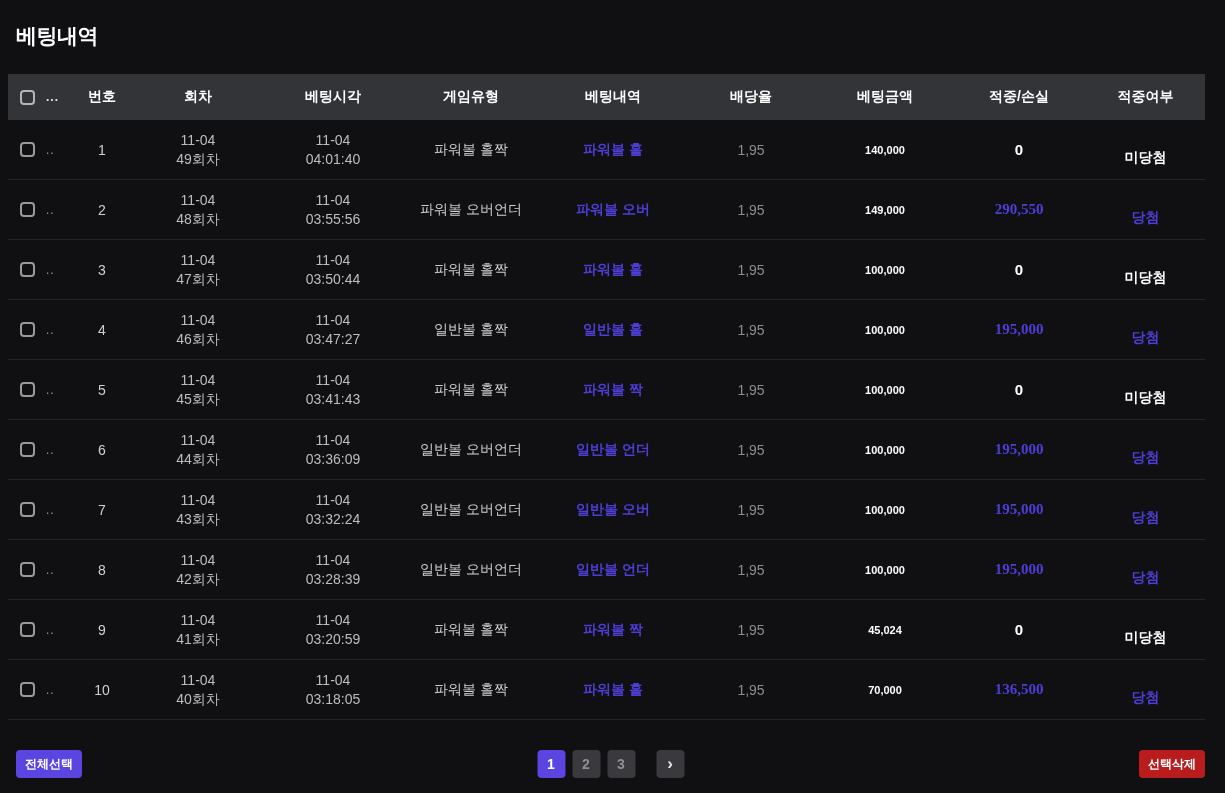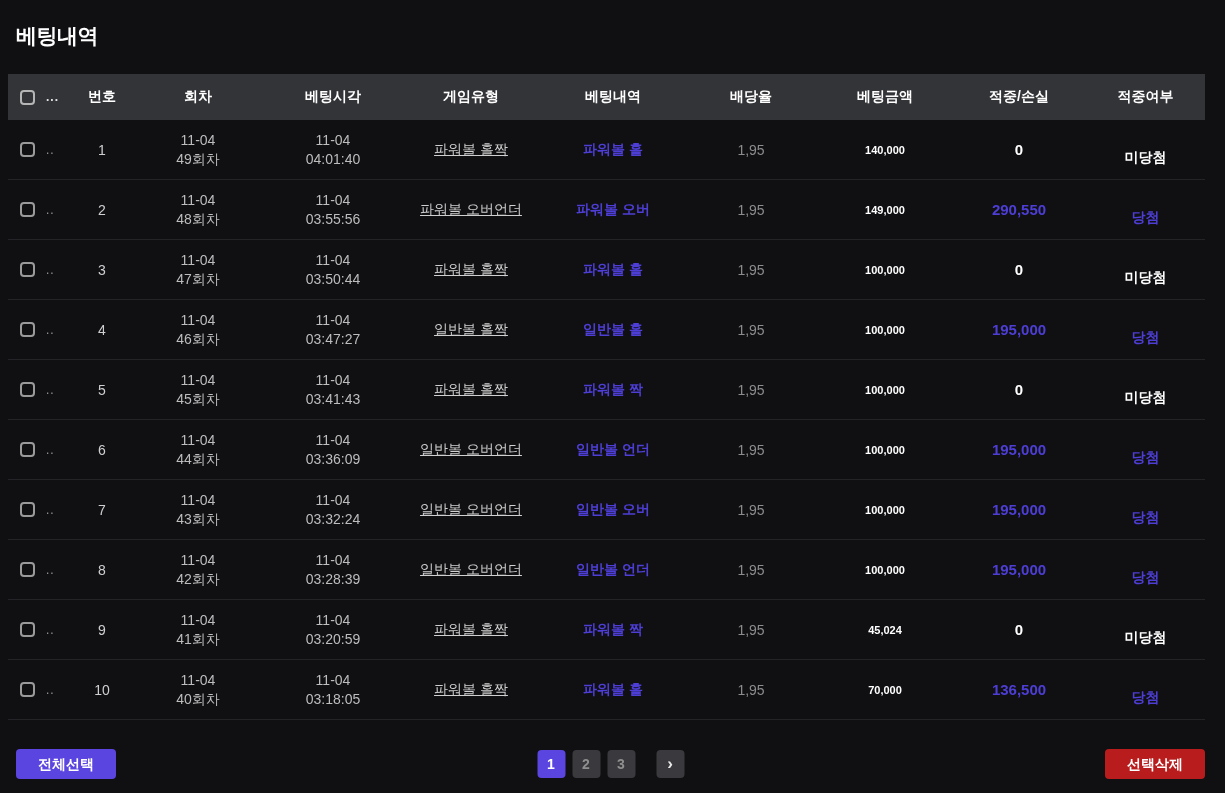--- a/index.html
+++ b/index.html
@@ -42,38 +42,38 @@
   .cb-cell{display:flex;justify-content:center;align-items:center;}
   .checkbox{
     width:15px;height:15px;border:2px solid #9a9a9a;border-radius:4px;
     display:inline-block;background:transparent;cursor:pointer;
   }
   .thead .checkbox{border-color:#b5b5b5;}
   .dots{color:#9a9a9a;font-size:12px;letter-spacing:1px;text-align:left;}
   .thead .dots{color:#e6e6e6;}
   .no-cell{color:#cfcfcf;}
   .two-line{line-height:1.35;color:var(--muted);}
-  .game-type{color:#cfcfcf;text-decoration:underline;}
+  .game-type{color:#cfcfcf;}
   .bet-pick{color:var(--accent-text);font-weight:bold;}
   .odds{color:var(--dim);}
   .amount{color:#fff;font-weight:bold;font-size:11px;}
   .payout{color:#fff;font-weight:bold;font-size:15px;}
   .result{color:#fff;font-weight:bold;margin-top:16px;}
-  .trow.win .payout{color:var(--accent-text);}
+  .trow.win .payout{color:var(--accent-text);font-family:Liberation Serif, serif;}
   .trow.win .result{color:var(--accent-text);}
   .footer{
     position:relative;
     margin:28px 20px 0 16px;
     height:32px;
     display:flex;justify-content:space-between;align-items:center;
   }
   .btn{
     border:none;border-radius:4px;cursor:pointer;
-    font-family:inherit;font-size:14px;font-weight:bold;color:#fff;
-    padding:8px 22px;line-height:1;
+    font-family:inherit;font-size:12px;font-weight:bold;color:#fff;
+    padding:8px 9px;line-height:1;
   }
   .btn-primary{background:var(--accent);}
   .btn-dark{background:#b91c1c;}
   .pagination{
     position:absolute;left:50%;top:50%;transform:translate(-50%,-50%);
     display:flex;align-items:center;gap:7px;
   }
   .page-btn{
     width:28px;height:28px;border:none;border-radius:4px;cursor:pointer;
     background:#3a3a3e;color:#8f8f8f;font-family:inherit;

